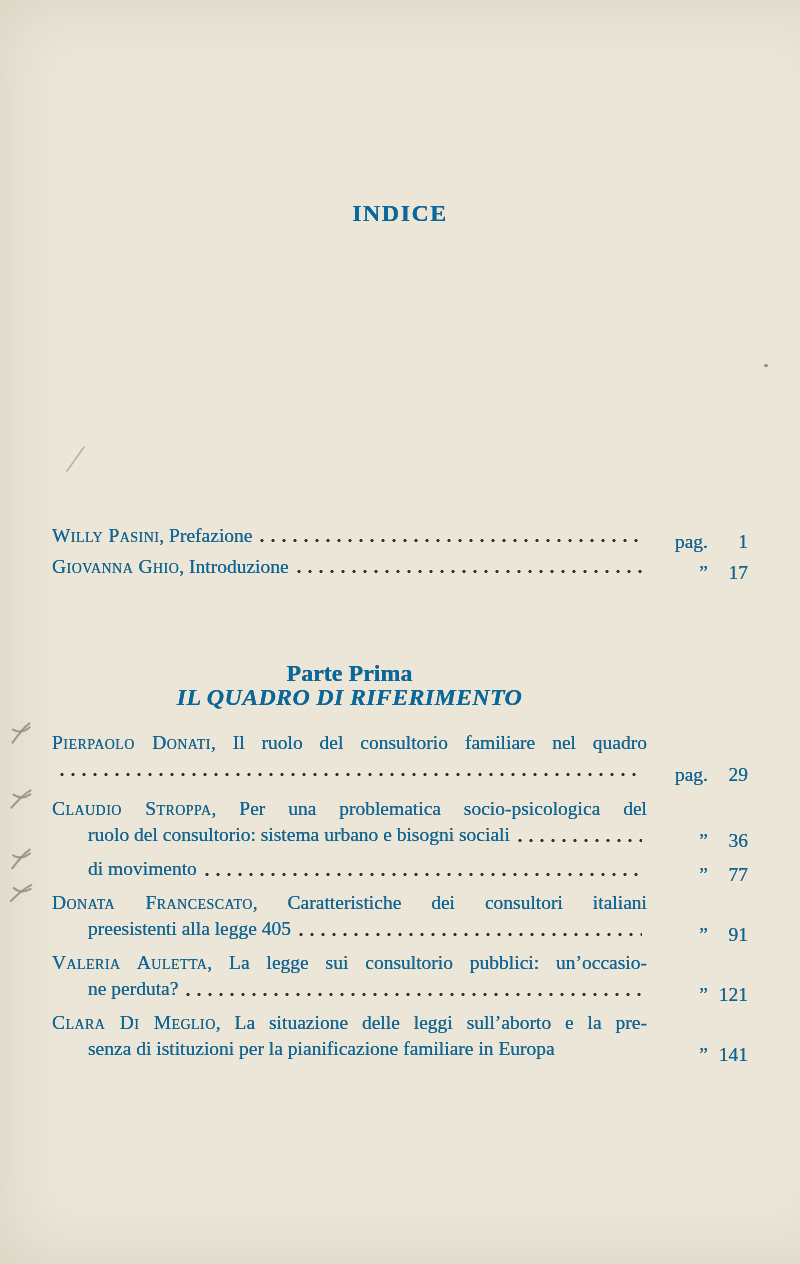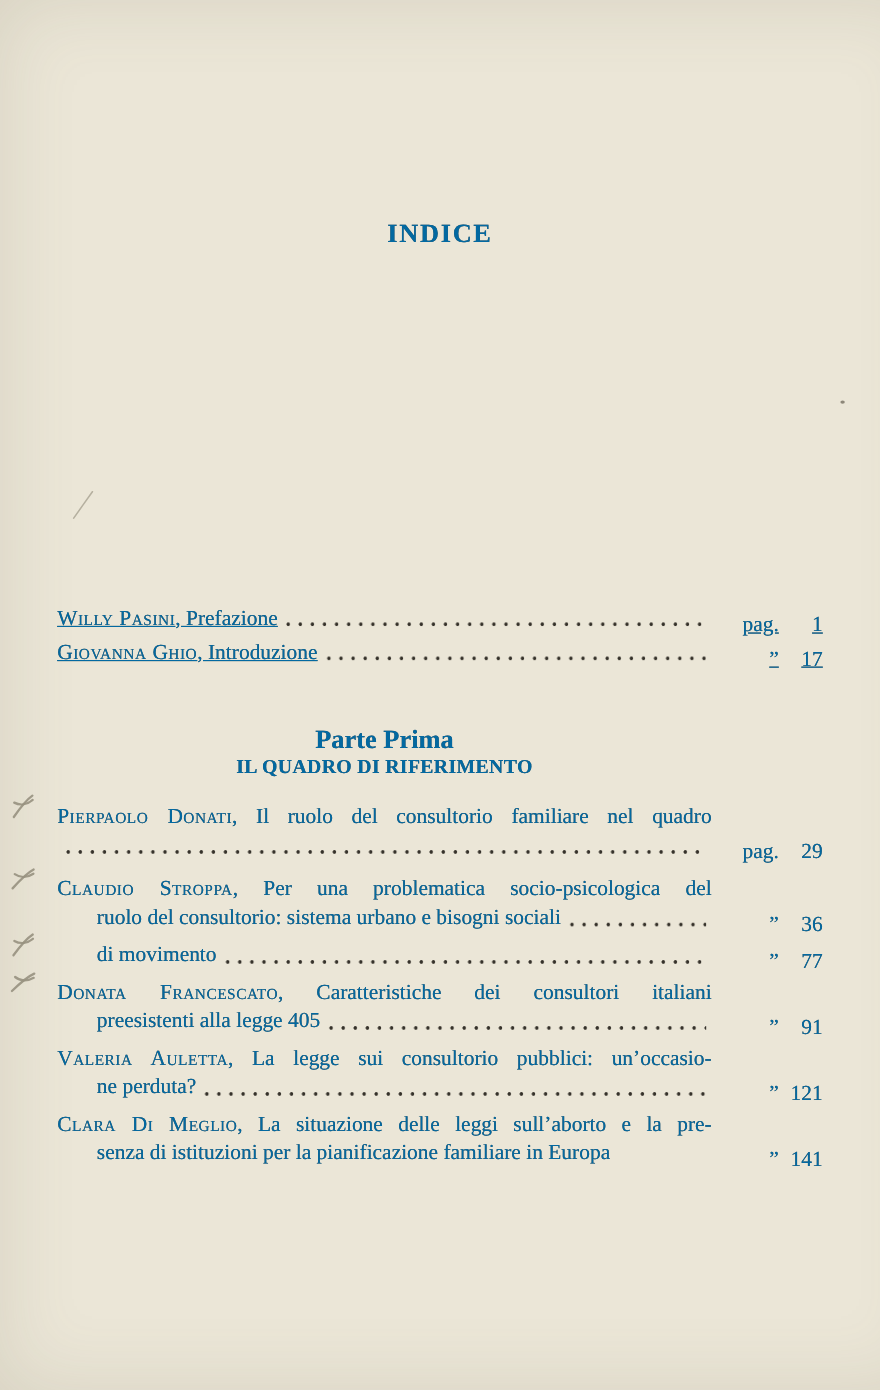--- a/index.html
+++ b/index.html
@@ -17,35 +17,35 @@
     background-color:#ebe6d7;
     box-shadow:inset 0 0 70px rgba(115,105,80,.16);
     text-shadow:0 0 .5px rgba(47,44,38,.8);
     padding-left:48px;
   }
   .title{
     position:absolute;top:201px;left:0;width:800px;margin:0;
     text-align:center;font-size:24px;font-weight:bold;letter-spacing:1.5px;line-height:1;
   }
   
-  .front{position:absolute;top:547px;left:52px;width:696px;font-size:19.5px;text-decoration:underline;}
+  .front{position:absolute;top:520px;left:52px;width:696px;font-size:19.5px;}
   .front .row{display:flex;align-items:baseline;line-height:31px;}
   .leader{
     flex:1;align-self:stretch;margin:0 6px 0 7px;
     background-image:radial-gradient(circle at 2px 50%, #35312a 1.3px, rgba(0,0,0,0) 1.9px);
     background-size:11px 5px;background-repeat:repeat-x;
     background-position:left 1px bottom 8px;
   }
   .no-leader .leader{background-image:none;}
   .ref-pag{width:60px;text-align:right;transform:translateY(6px);flex:none;}
   .ref-num{width:40px;text-align:right;transform:translateY(6px);flex:none;}
   
   .sectionhead{position:absolute;top:661px;left:52px;width:595px;text-align:center;font-weight:bold;line-height:24px;}
   .part{font-size:24px;}
-  .quadro{font-size:18px;letter-spacing:.3px;}
+  .quadro{font-size:24px;letter-spacing:.3px;font-style:italic;}
   
   .toc{position:absolute;top:730px;left:52px;width:696px;font-size:19.5px;}
   .entry{position:relative;margin-bottom:8px;}
   .entry:nth-child(1){margin-bottom:14px;}
   .entry .l1{width:595px;line-height:26px;text-align:justify;text-align-last:justify;}
   .entry .l2{display:flex;align-items:baseline;line-height:26px;}
   .entry .l2 .t{padding-left:36px;white-space:nowrap;}
   .entry .leader{background-position:left 1px bottom 5px;}
   .author{font-variant-caps:small-caps;letter-spacing:.45px;}
   

